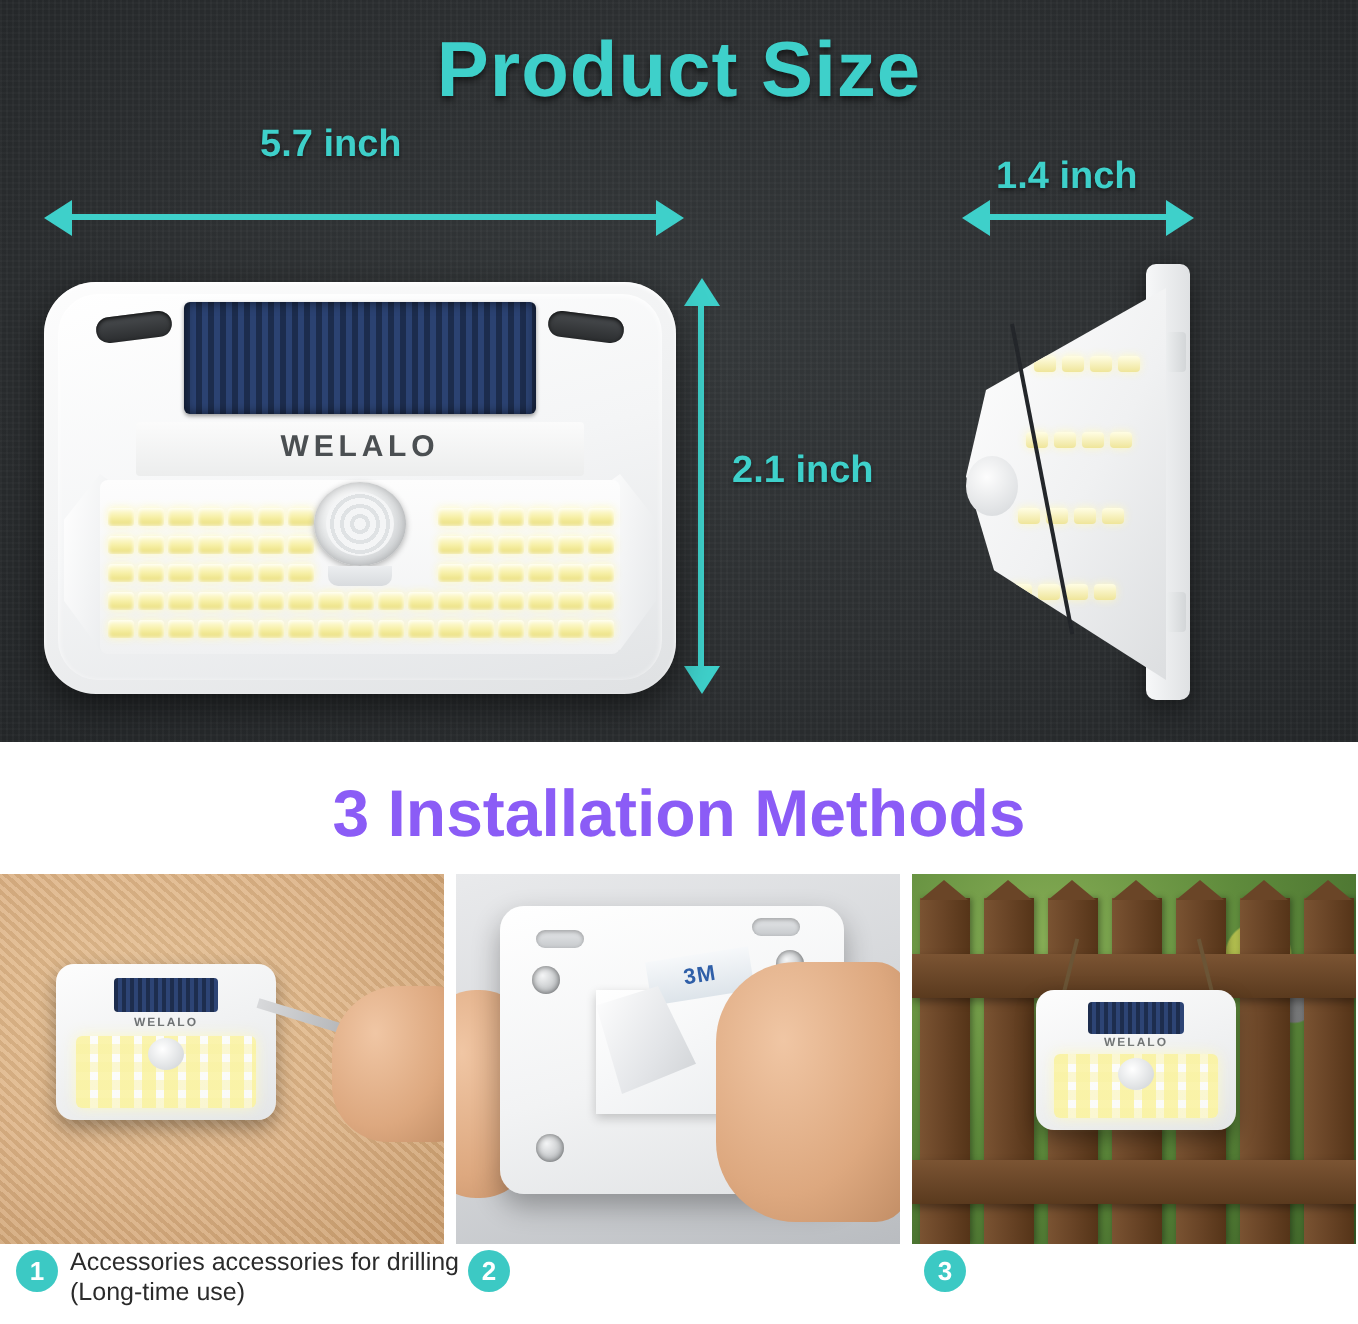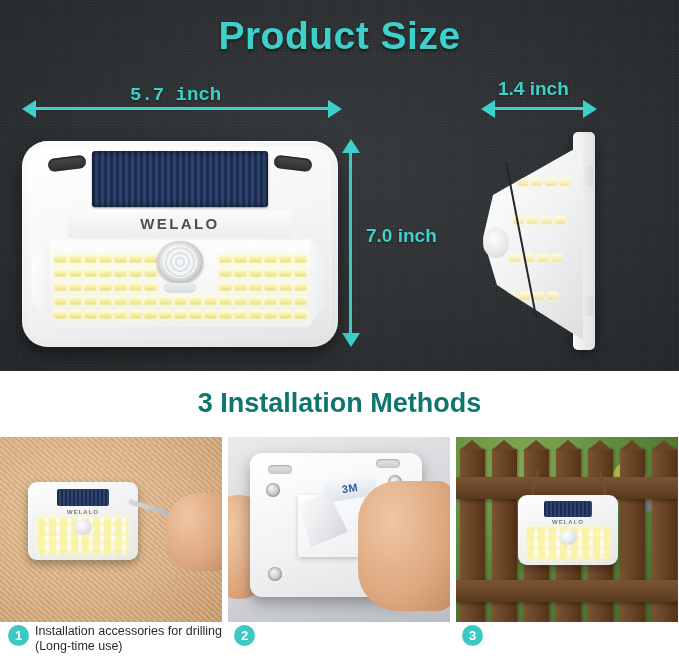--- a/index.html
+++ b/index.html
@@ -24,21 +24,21 @@
     position:absolute; left:0; top:14px; width:679px; text-align:center;
     color:#3ed0ca; font-size:39px; font-weight:bold; letter-spacing:.5px;
     text-shadow:0 2px 3px rgba(0,0,0,.55);
   }
 
   
   .dim-label{
     position:absolute; color:#3ed0ca; font-size:19px; font-weight:bold;
     text-shadow:0 1px 2px rgba(0,0,0,.5);
   }
-  #lbl-width  { left:130px; top:84px;font-family:Liberation Mono, monospace; }
+  #lbl-width  { left:130px; top:62px; }
   #lbl-depth  { left:498px; top:78px; }
   #lbl-height { left:366px; top:225px; }
 
   
   .arrow-h{ position:absolute; height:18px; }
   .arrow-h .shaft{
     position:absolute; left:11px; right:11px; top:7px; height:3px; background:#3ed0ca;
   }
   .arrow-h .head{
     position:absolute; top:0; width:0; height:0;
@@ -164,21 +164,21 @@
     position:absolute; left:22px; top:30px; width:2px; height:158px;
     background:#23262a; transform:rotate(-11deg); transform-origin:top;
   }
 
   
   .install-section{
     position:absolute; left:0; top:371px; width:679px; height:291px; background:#fff;
   }
   .install-title{
     position:absolute; left:0; top:17px; width:679px; text-align:center;
-    color:#0f766e; font-size:27px; font-weight:bold;
+    color:#8b5cf6; font-size:33px; font-weight:bold;
   }
   .photos{ position:absolute; left:0; top:66px; width:679px; height:185px; }
   .photo{
     position:absolute; top:0; width:222px; height:185px; overflow:hidden;
   }
   #photo-1{ left:0px; }
   #photo-2{ left:228px; }
   #photo-3{ left:456px; }
 
   
@@ -329,21 +329,21 @@
 </style>
 </head>
 <body>
 
 <div class="size-section">
 
   <div class="size-title">Product Size</div>
 
   <div class="dim-label" id="lbl-width">5.7 inch</div>
   <div class="dim-label" id="lbl-depth">1.4 inch</div>
-  <div class="dim-label" id="lbl-height">7.0 inch</div>
+  <div class="dim-label" id="lbl-height">2.1 inch</div>
 
   <div class="arrow-h" id="arrow-width">
     <div class="head l"></div>
     <div class="shaft"></div>
     <div class="head r"></div>
   </div>
   <div class="arrow-h" id="arrow-depth">
     <div class="head l"></div>
     <div class="shaft"></div>
     <div class="head r"></div>
@@ -530,21 +530,21 @@
         <div class="m-brand">WELALO</div>
         <div class="m-leds"></div>
         <div class="m-sensor"></div>
       </div>
     </div>
   </div>
 
   <div class="captions">
     <div class="caption" id="caption-1">
       <div class="badge">1</div>
-      <div class="caption-text">Installation accessories for drilling (Long-time use)</div>
+      <div class="caption-text">Accessories accessories for drilling (Long-time use)</div>
     </div>
     <div class="caption" id="caption-2">
       <div class="badge">2</div>
     </div>
     <div class="caption" id="caption-3">
       <div class="badge">3</div>
     </div>
   </div>
 </div>
 

